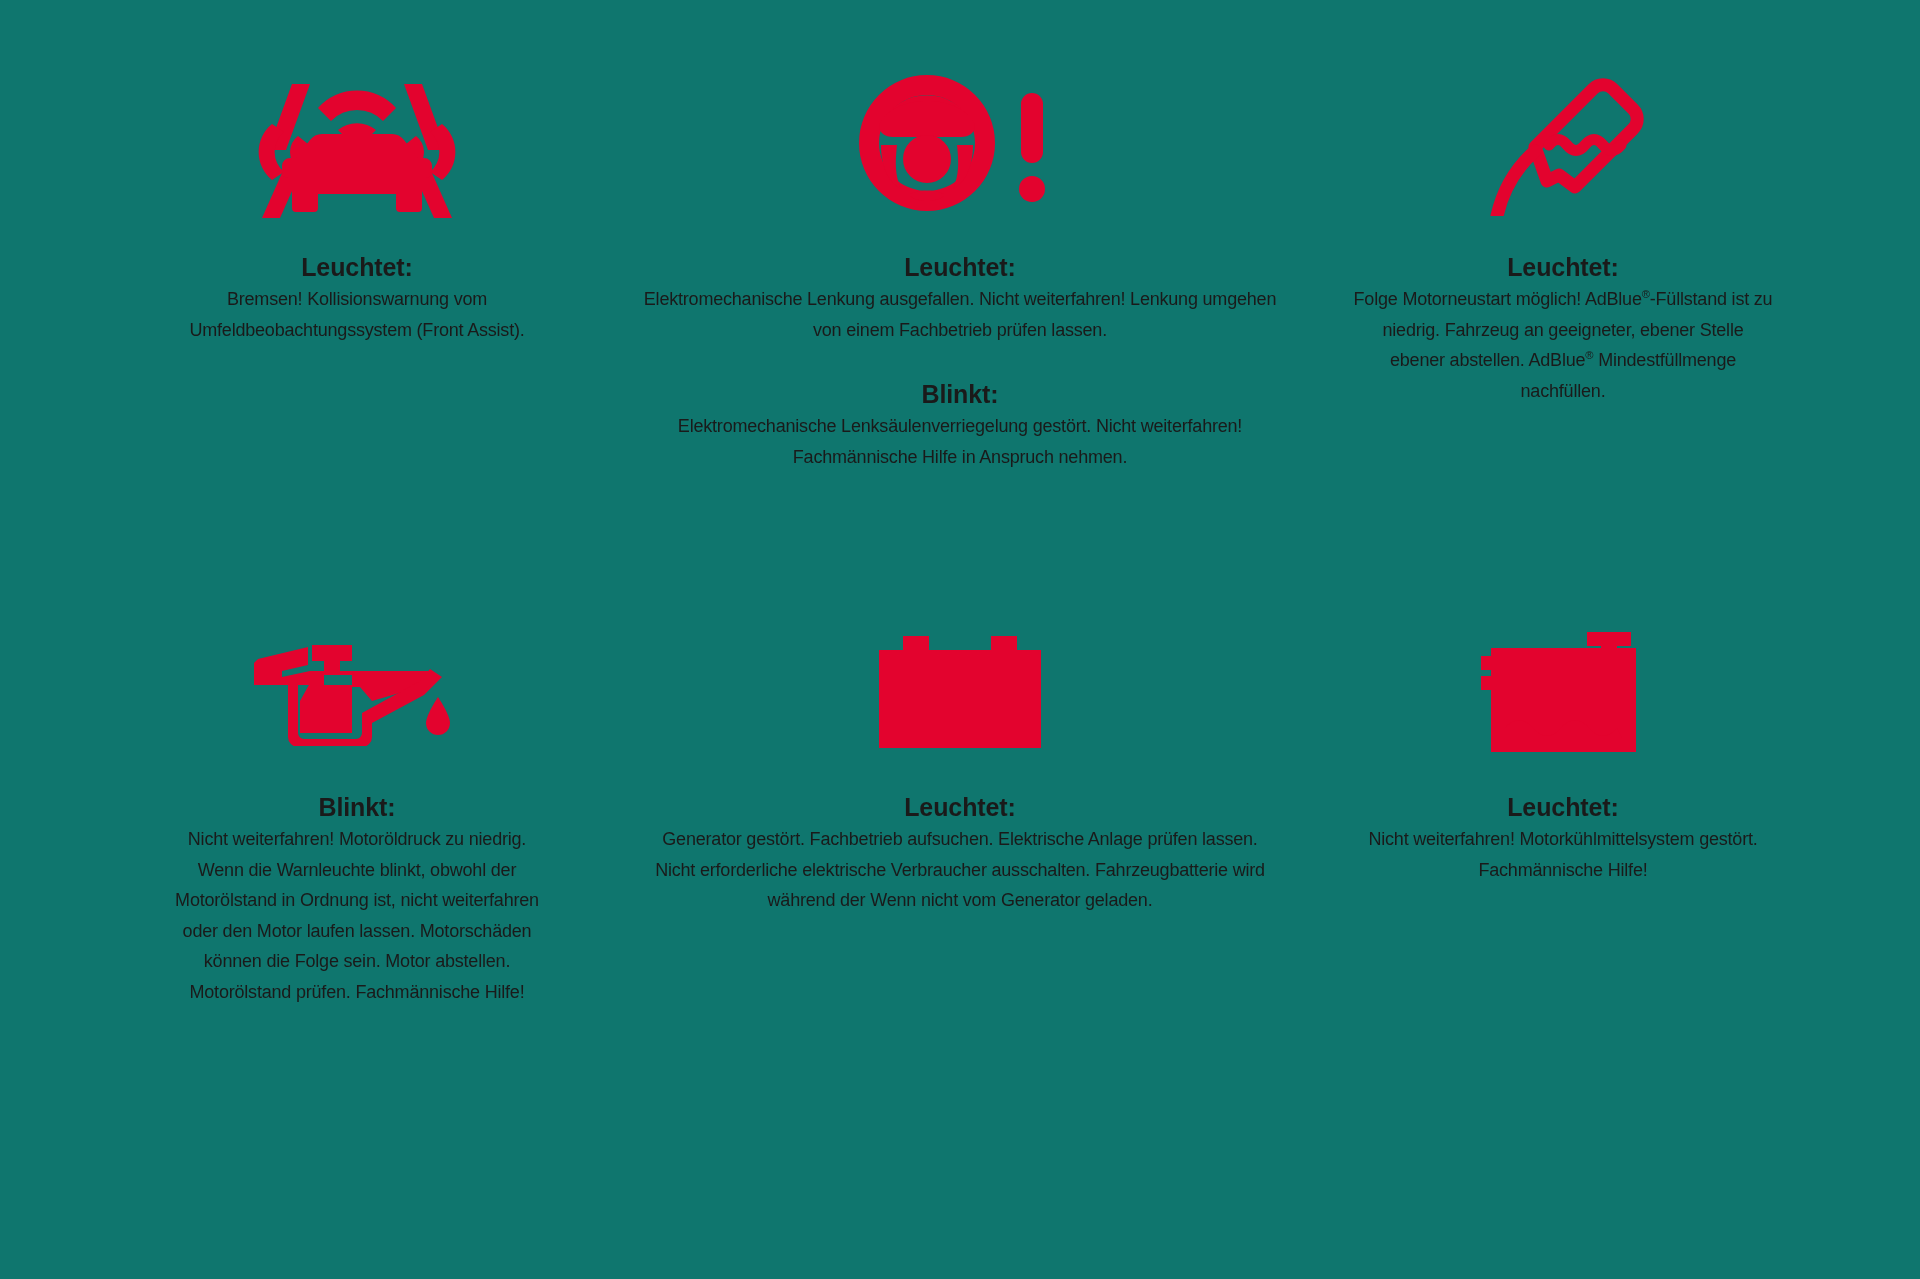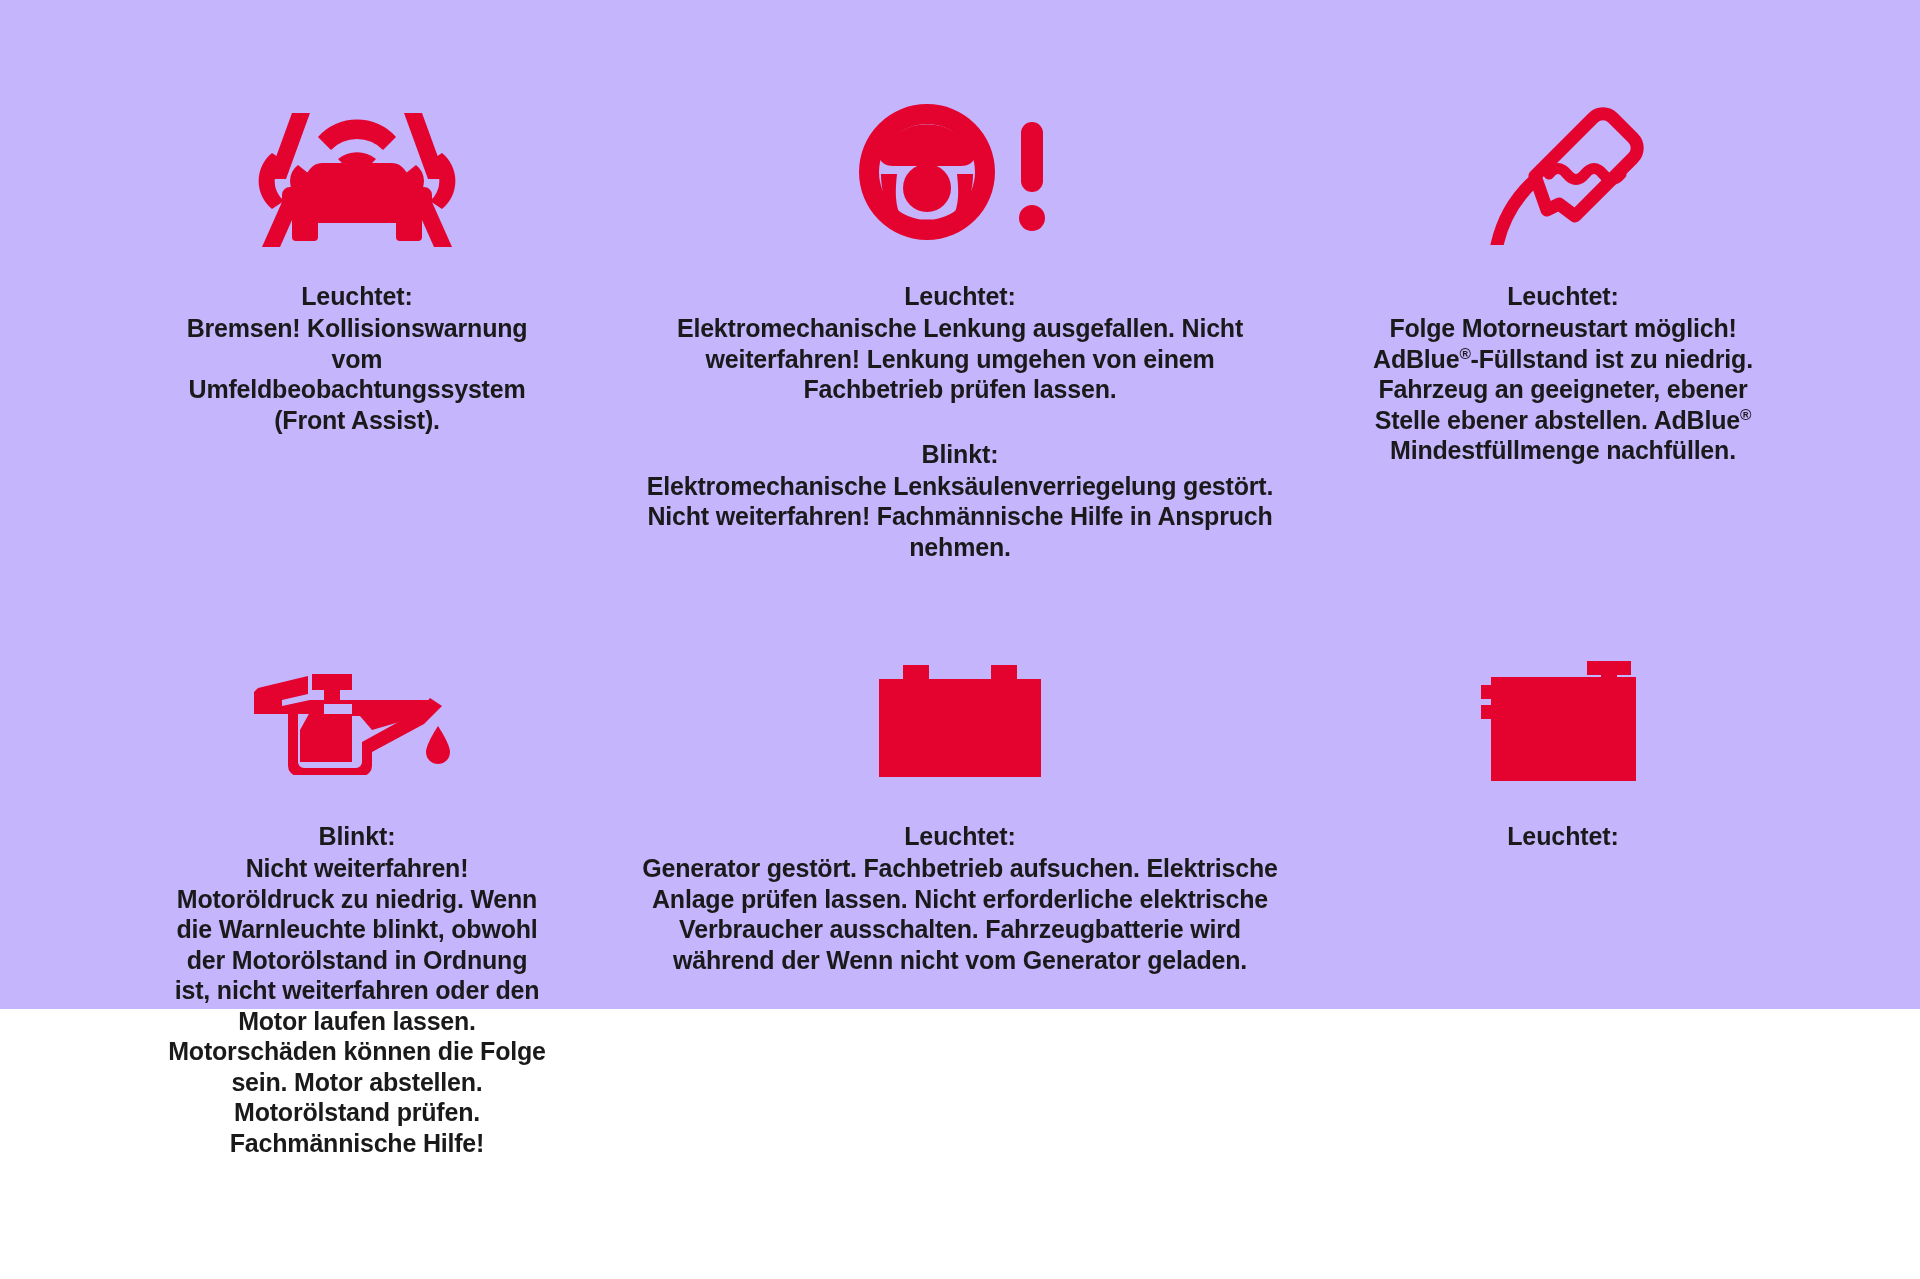--- a/index.html
+++ b/index.html
@@ -11,24 +11,24 @@
   body {
     width: 1920px;
     height: 1279px;
     font-family: "Liberation Sans", sans-serif;
     color: #1a1a1a;
     overflow: hidden;
   }
 
   .sheet {
     width: 1920px;
-    height: 1009px;
+    height: 1279px;
     box-sizing: border-box;
-    padding: 87px 74px 0 74px;
-    background: #c4b5fd;
+    padding: 58px 74px 0 74px;
+    background: #0f766e;
   }
 
   .grid {
     display: grid;
     grid-template-columns: repeat(3, 1fr);
     grid-template-rows: 560px auto;
     column-gap: 0px;
     row-gap: 0px;
   }
 
@@ -67,25 +67,24 @@
 
   .state {
     font-weight: bold;
     font-size: 25px;
     line-height: 30px;
     margin: 0 0 2px 0;
     letter-spacing: -0.1px;
   }
 
   .desc {
-    font-size: 25px;
+    font-size: 18px;
     line-height: 30.5px;
     margin: 0;
     letter-spacing: -0.2px;
-    font-weight: bold;
   }
 
   
   .col-1 .block { width: 380px; }
   .col-2 .block { width: 640px; }
   .col-3 .block { width: 420px; }
 
   .row-2 .icon-wrap { height: 150px; }
 
   sup.reg {
@@ -257,18 +256,19 @@
             <rect x="86" y="30" width="7" height="62"></rect>
             <rect x="110" y="30" width="7" height="62"></rect>
 
             <path d="M24 96 q14 -16 28 0 q14 16 28 0 q14 -16 28 0 q14 16 28 0 L141 106 L24 106 Z"></path>
           </g>
         </svg>
       </div>
       <div class="blocks">
         <div class="block">
           <p class="state">Leuchtet:</p>
+          <p class="desc">Nicht weiterfahren! Motorkühlmittelsystem gestört. Fachmännische Hilfe!</p>
         </div>
       </div>
     </div>
 
   </div>
 </div>
 
 </body></html>

